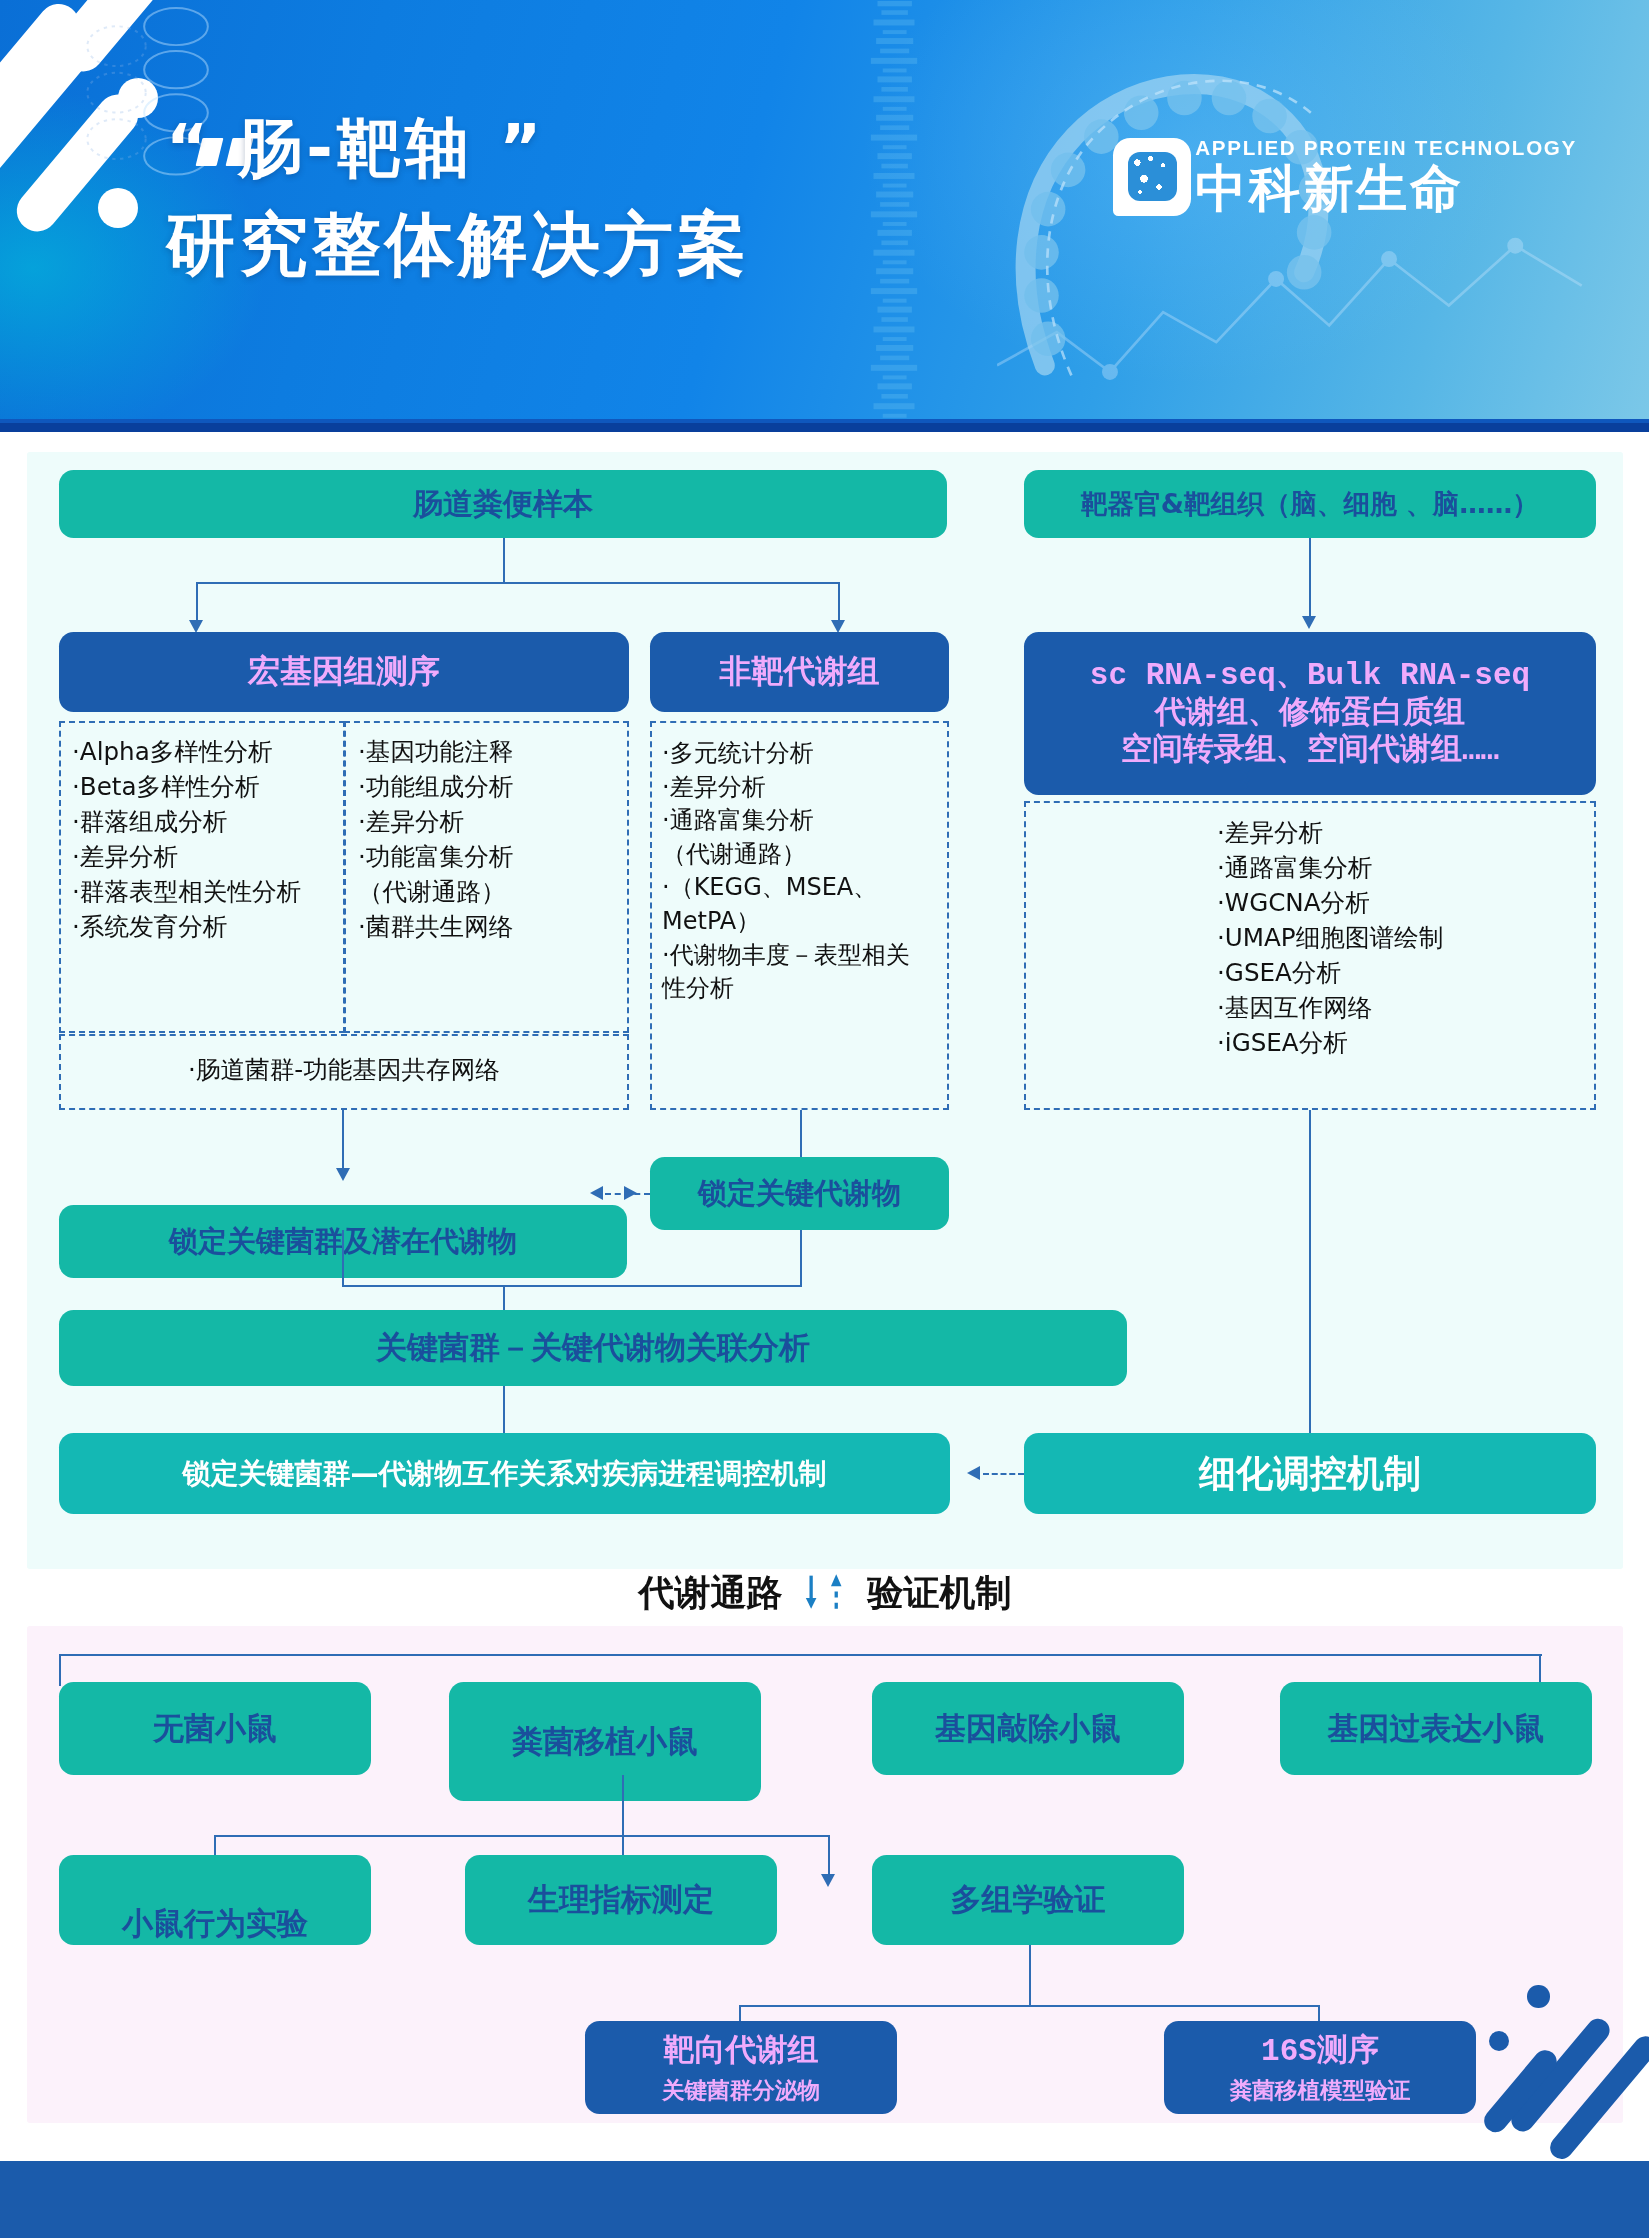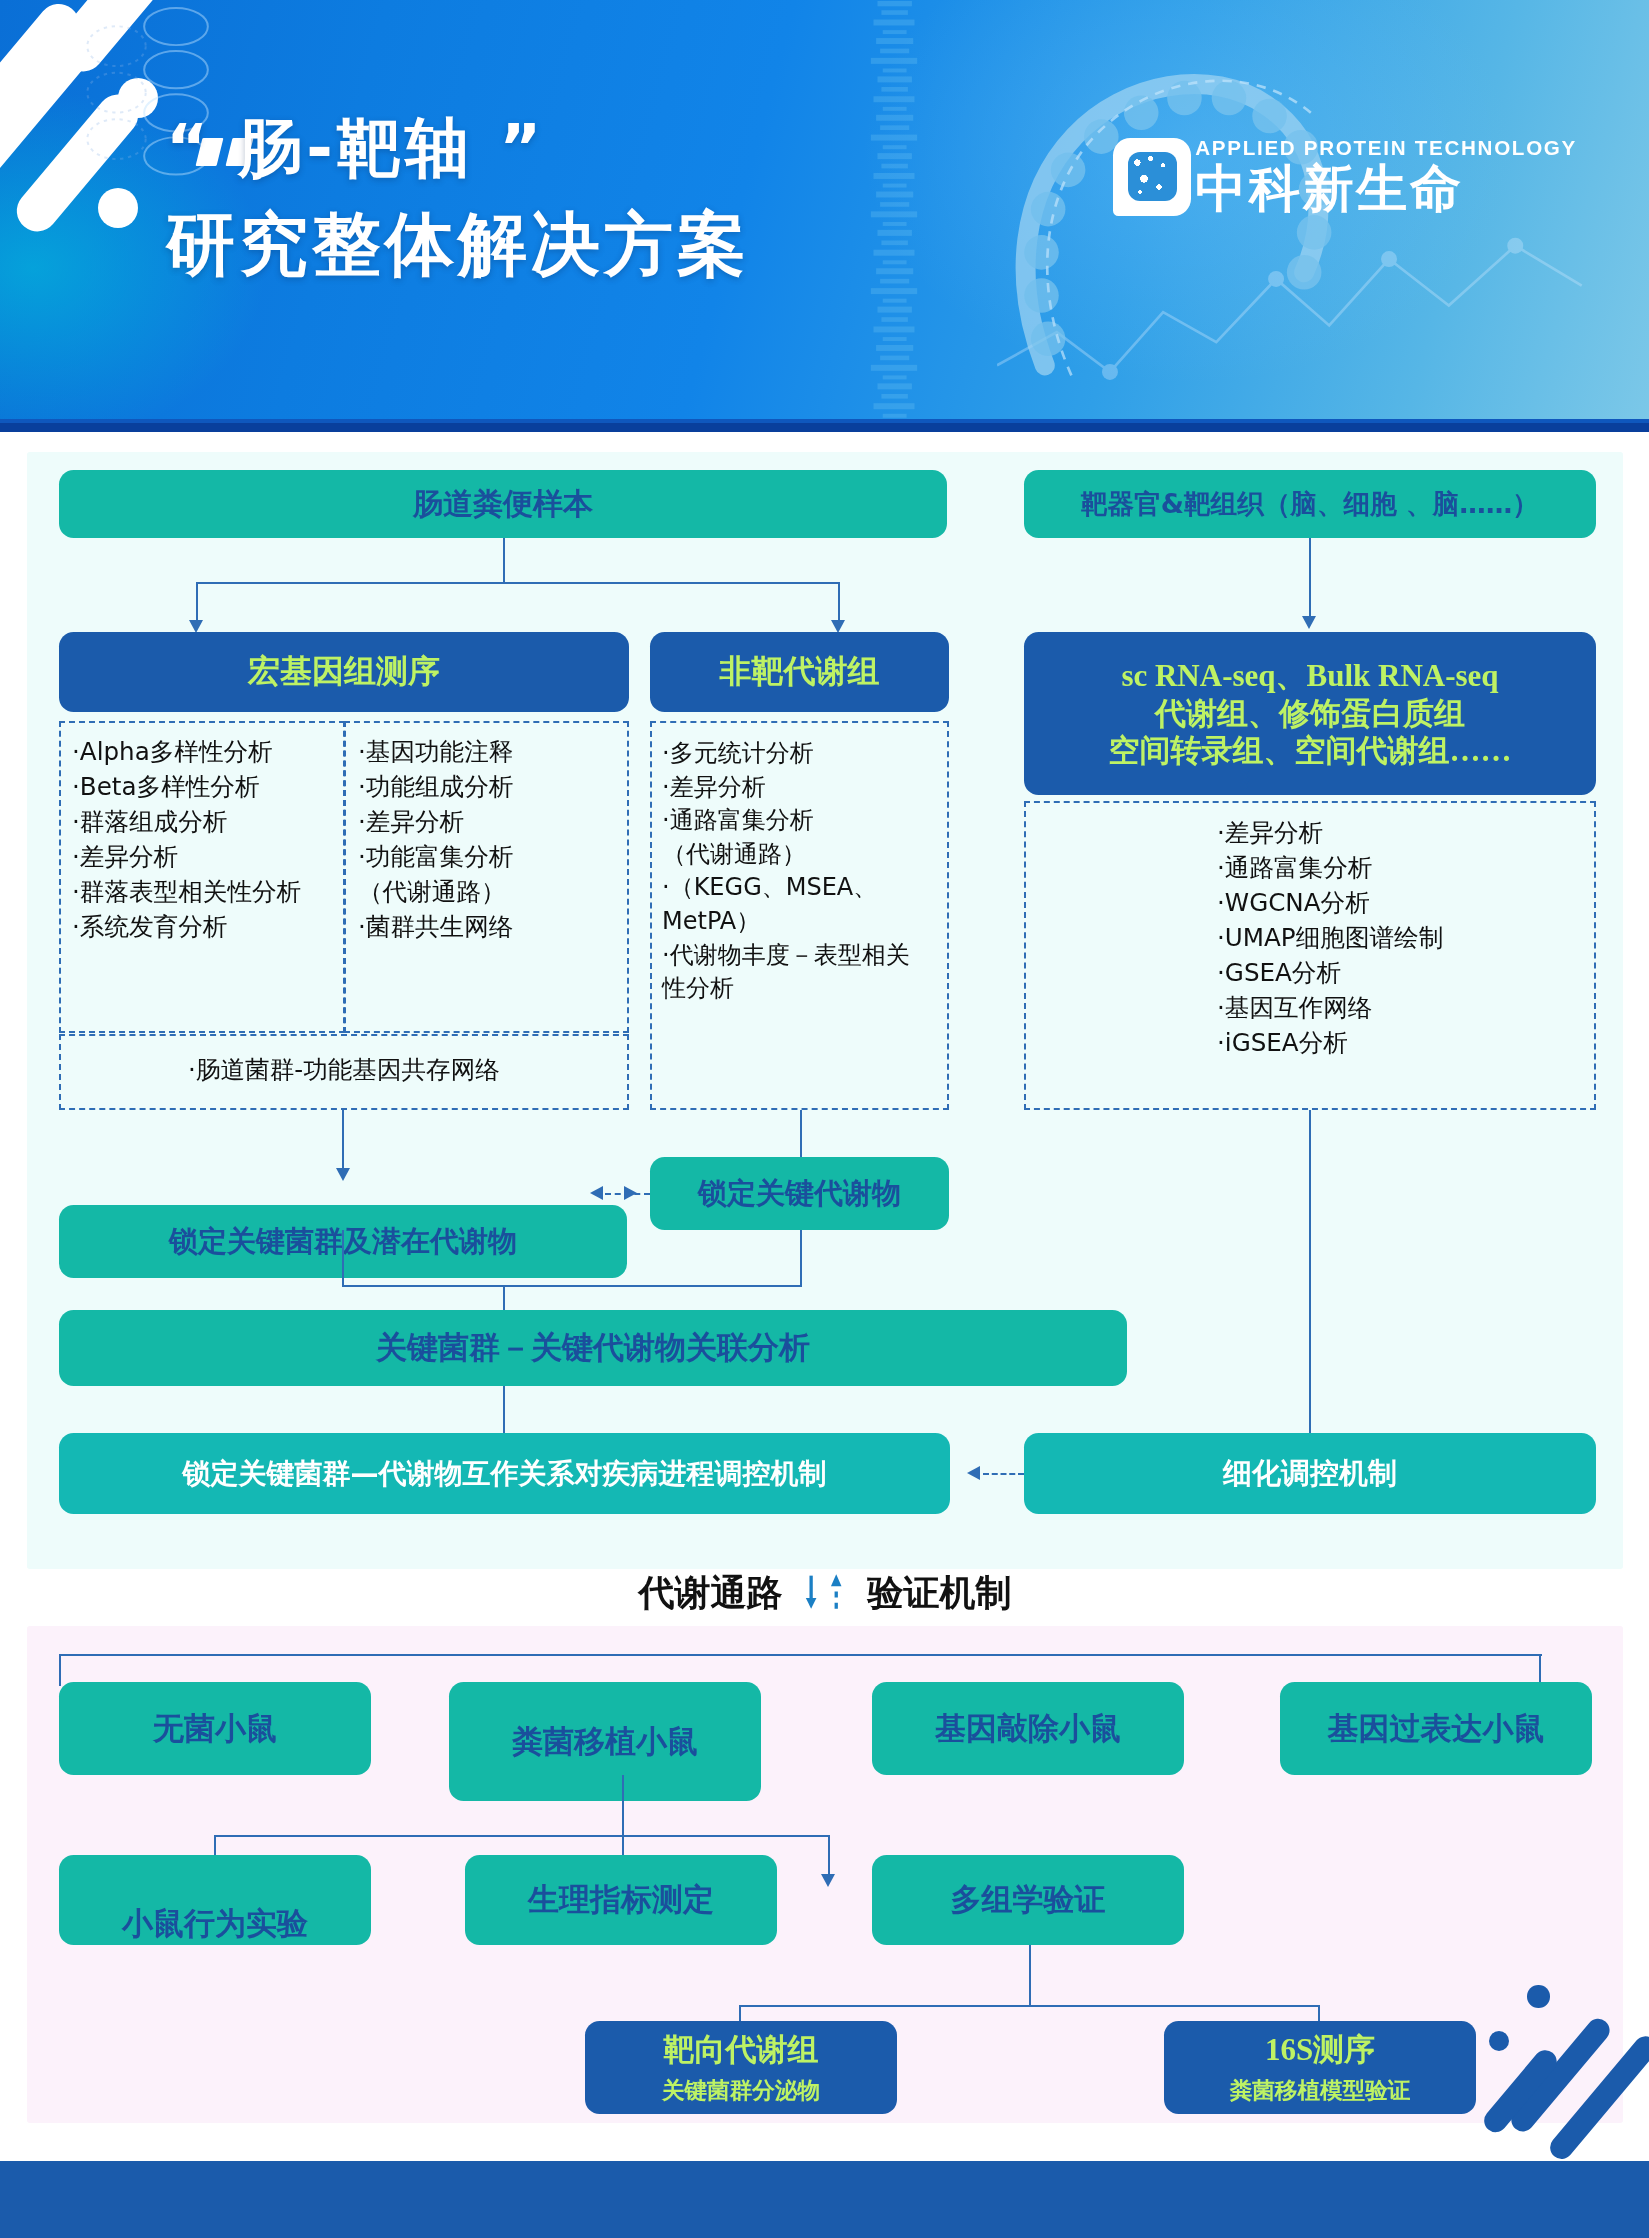--- a/index.html
+++ b/index.html
@@ -79,22 +79,22 @@
     position:absolute; left:0; top:2161px; width:1650px; height:78px; background:#1b5bab;
   }
 
   
   .box { position:absolute; display:flex; align-items:center; justify-content:center; text-align:center; }
   .box-light {
     background:#14b8a6; border-radius:14.6px; color:#1a4f9c; font-weight:800;
     font-family:"DejaVu Sans","Liberation Sans",sans-serif;
   }
   .box-dark {
-    background:#1b5bab; border-radius:14.6px; color:#bef264; font-weight:800;
-    font-family:Liberation Serif, serif;
+    background:#1b5bab; border-radius:14.6px; color:#f0abfc; font-weight:800;
+    font-family:Liberation Mono, monospace;
   }
   .box-teal {
     background:#14b8b4; border-radius:14.6px; color:#ffffff; font-weight:800;
     font-family:"DejaVu Sans","Liberation Sans",sans-serif;
   }
   .dashbox {
     position:absolute; border:2px dashed #2f6db5; background:transparent;
   }
   .bullets {
     position:absolute; color:#111; font-size:24.6px; line-height:1.42;
@@ -350,21 +350,21 @@
 </div>
 
 <div class="ln-v" style="left:503px; top:1386px; height:60px;"></div>
 <div class="arr-d" style="left:496px; top:1444px;"></div>
 <div class="ln-v" style="left:1309px; top:1110px; height:336px;"></div>
 <div class="arr-d" style="left:1302px; top:1444px;"></div>
 
 <div class="box box-teal" style="left:59px; top:1433px; width:891px; height:81px; font-size:28px;">
   <span>锁定关键菌群—代谢物互作关系对疾病进程调控机制</span>
 </div>
-<div class="box box-teal" style="left:1024px; top:1433px; width:572px; height:81px; font-size:29px;">
+<div class="box box-teal" style="left:1024px; top:1433px; width:572px; height:81px; font-size:37px;">
   <span>细化调控机制</span>
 </div>
 <div class="arr-l" style="left:967px; top:1466px;"></div>
 <div class="dash-h" style="left:983px; top:1473px; width:41px;"></div>
 
 <div class="mid-label">
   <span>代谢通路</span>
   <span class="ar">
     <svg width="52" height="37" viewBox="0 0 78 56">
       <line x1="18" y1="4" x2="18" y2="44" stroke="#1b7fc4" stroke-width="5"></line>

